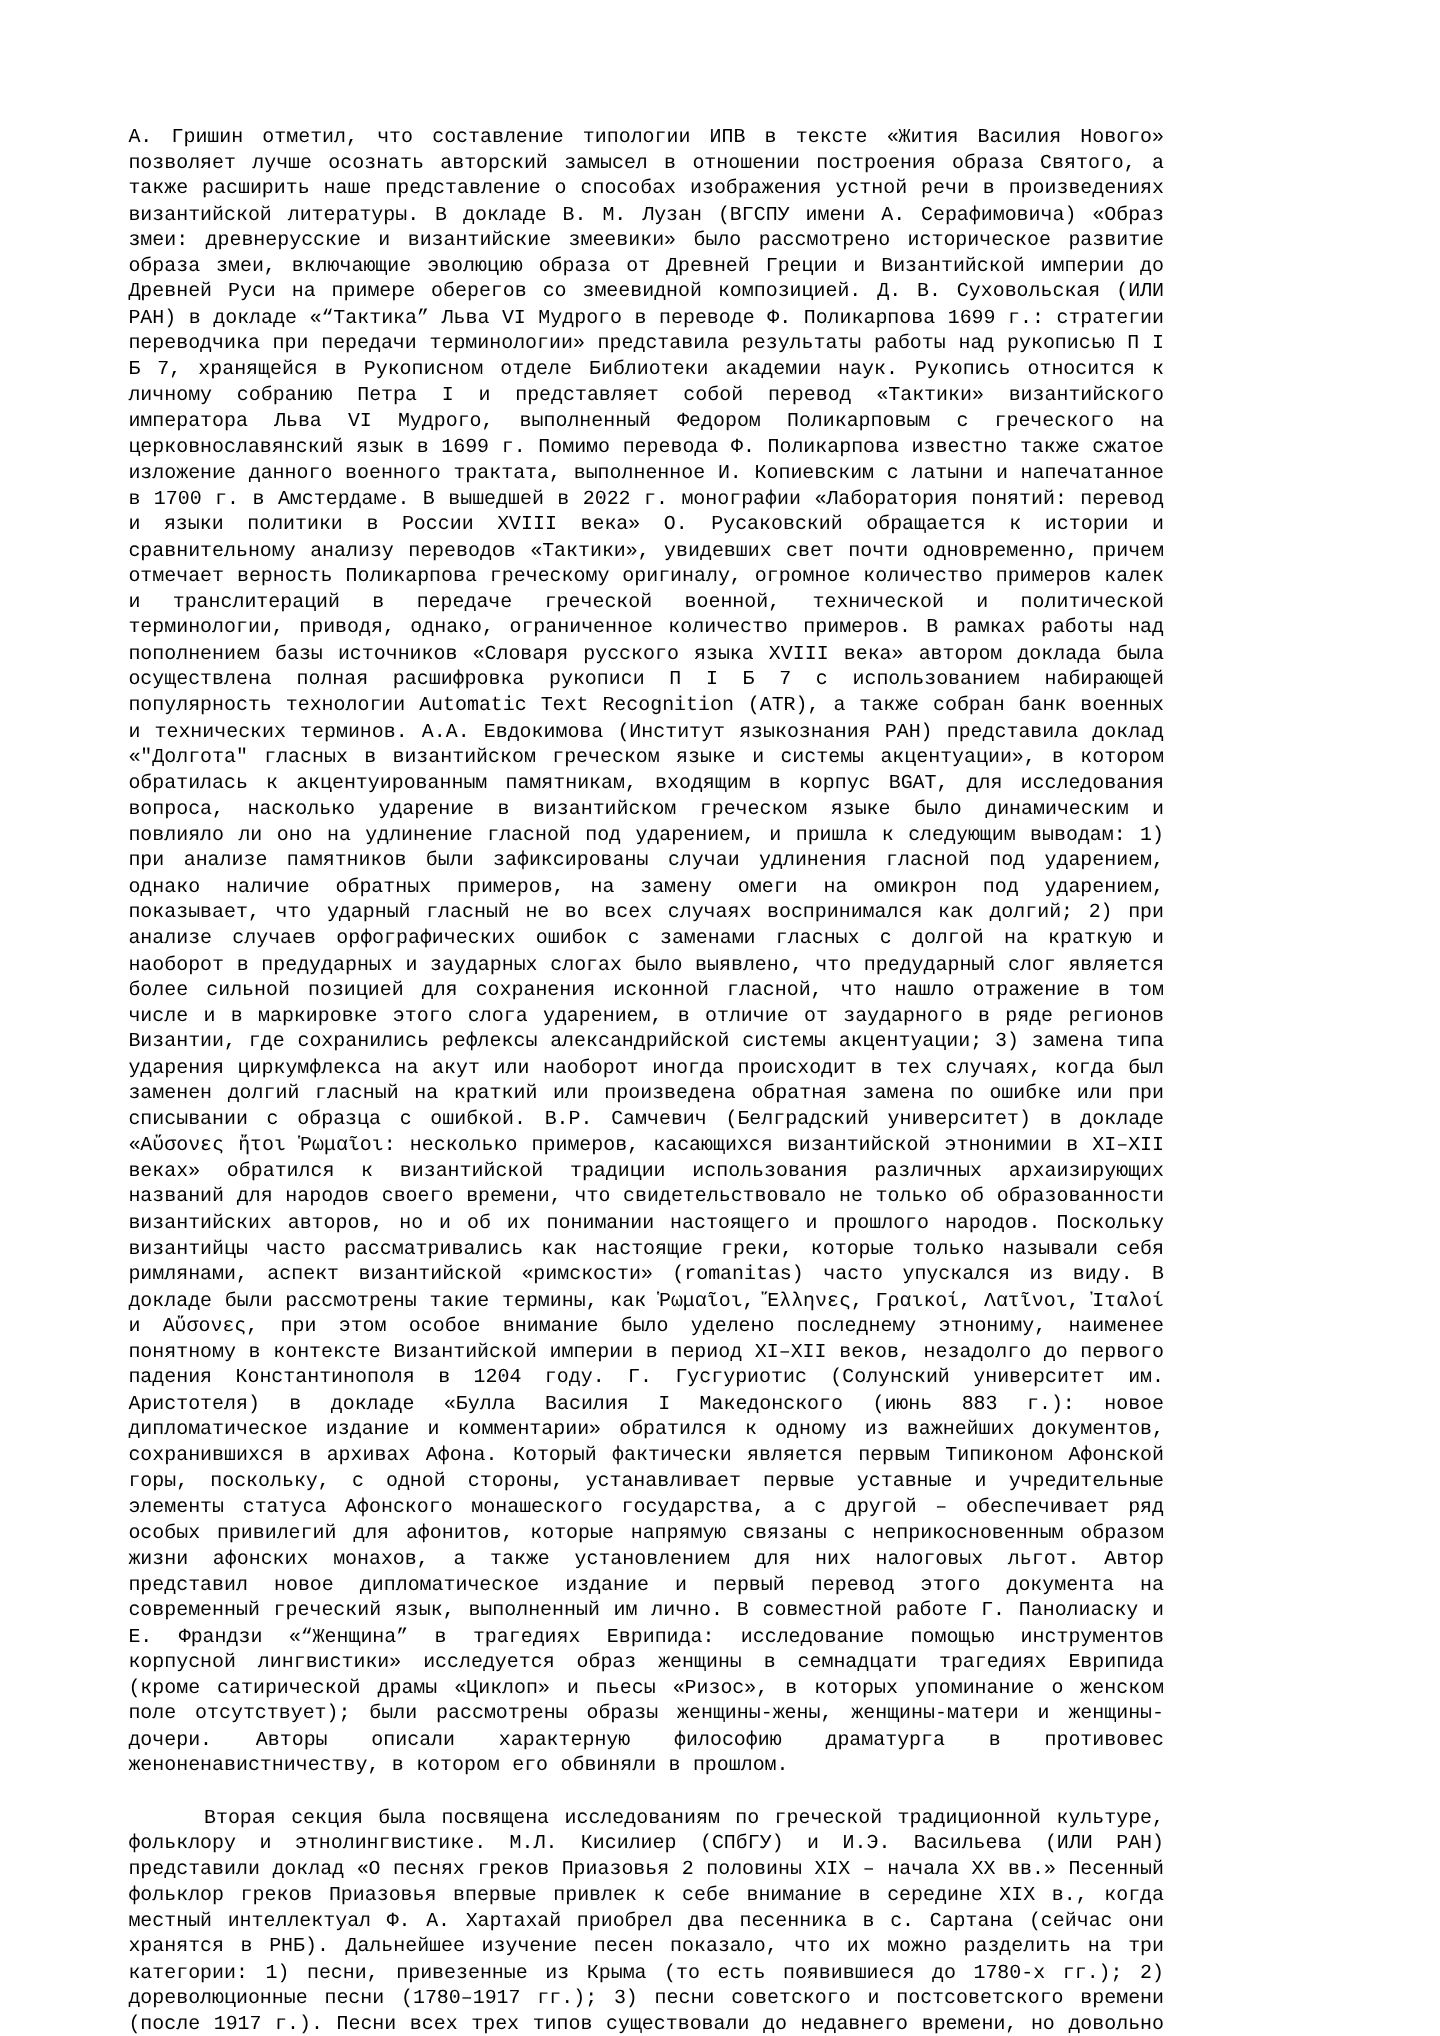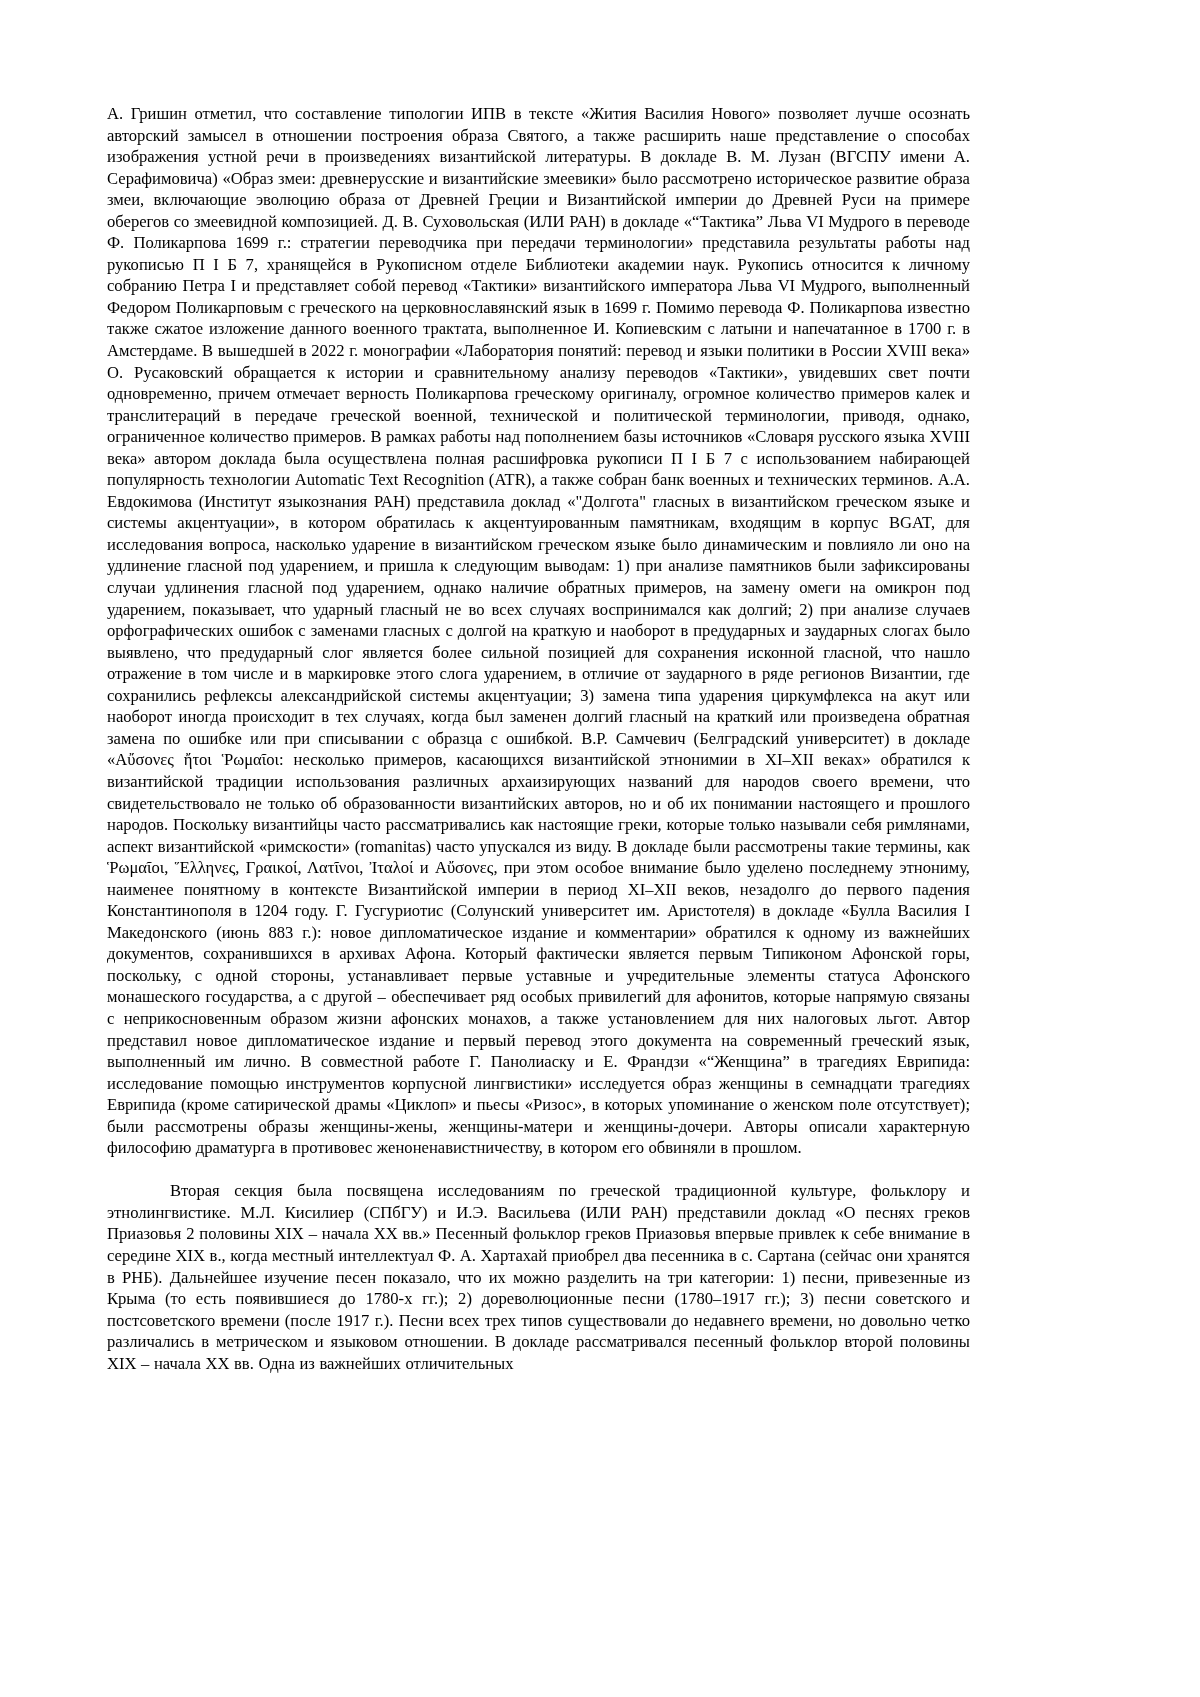--- a/index.html
+++ b/index.html
@@ -13,20 +13,21 @@
     height: 1697px;
     overflow: hidden;
     font-family: "Liberation Serif", serif;
     color: #000000;
   }
   .page {
     width: 1084px;
     height: 1697px;
     background: #ffffff;
     padding: 103px 114px 80px 107px;
+    font-family: Liberation Mono, monospace;
   }
   .para {
     margin: 0;
     font-size: 16.6px;
     line-height: 21.55px;
     text-align: justify;
     color: #000000;
     word-spacing: 0.4px;
   }
   .para.second {

